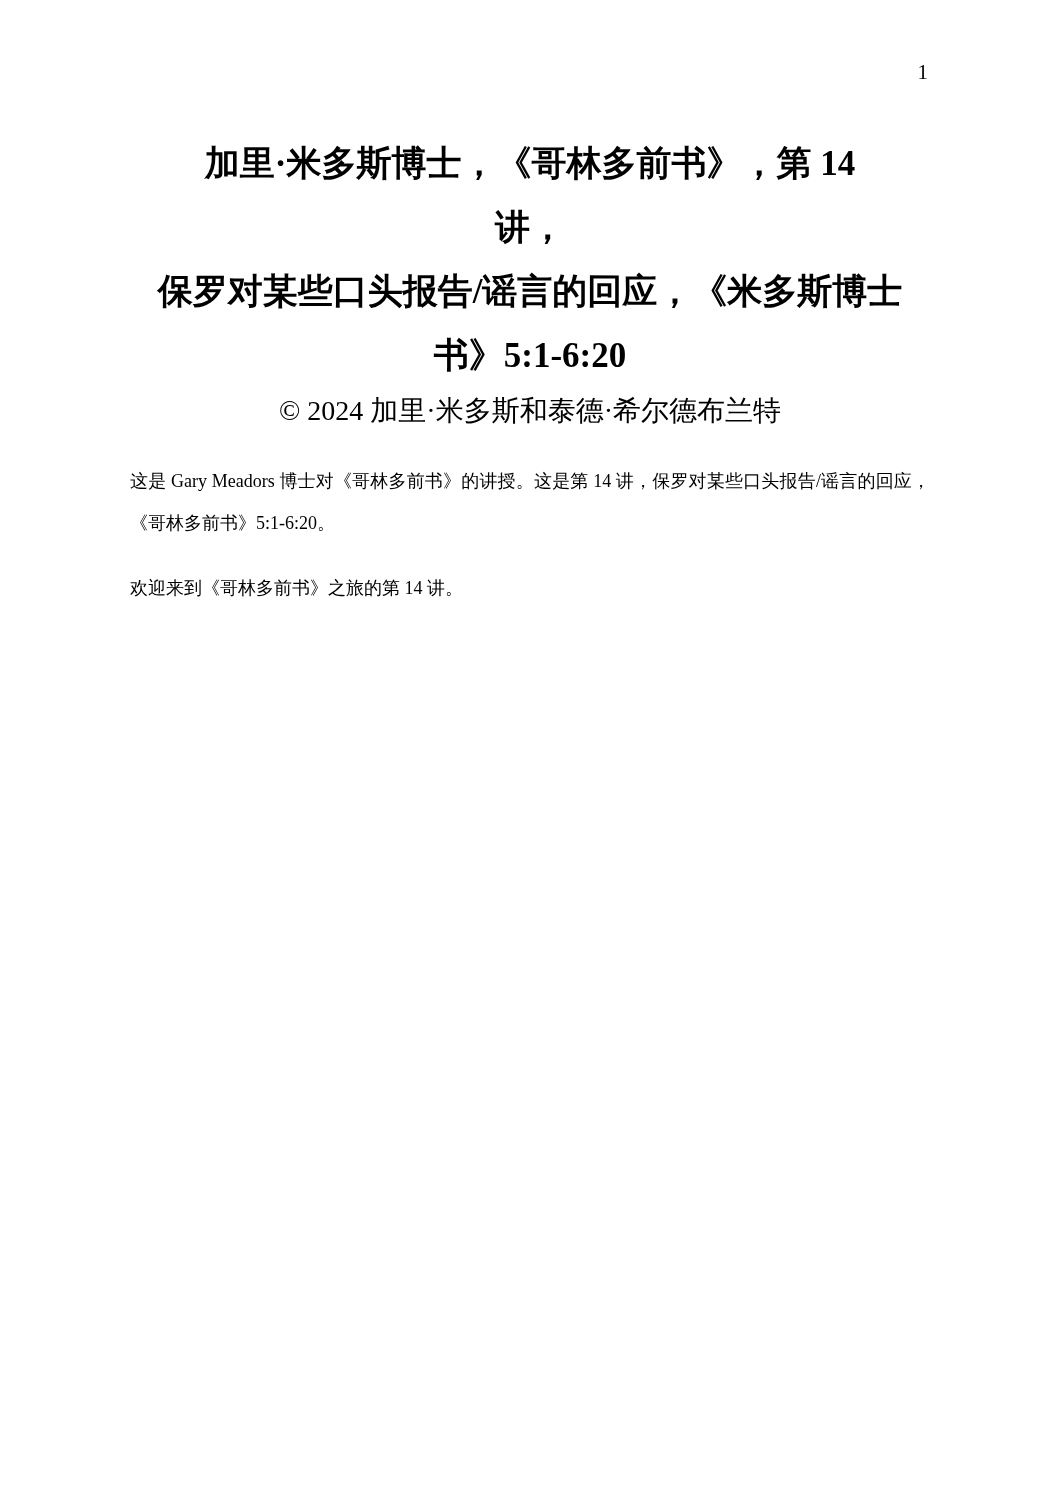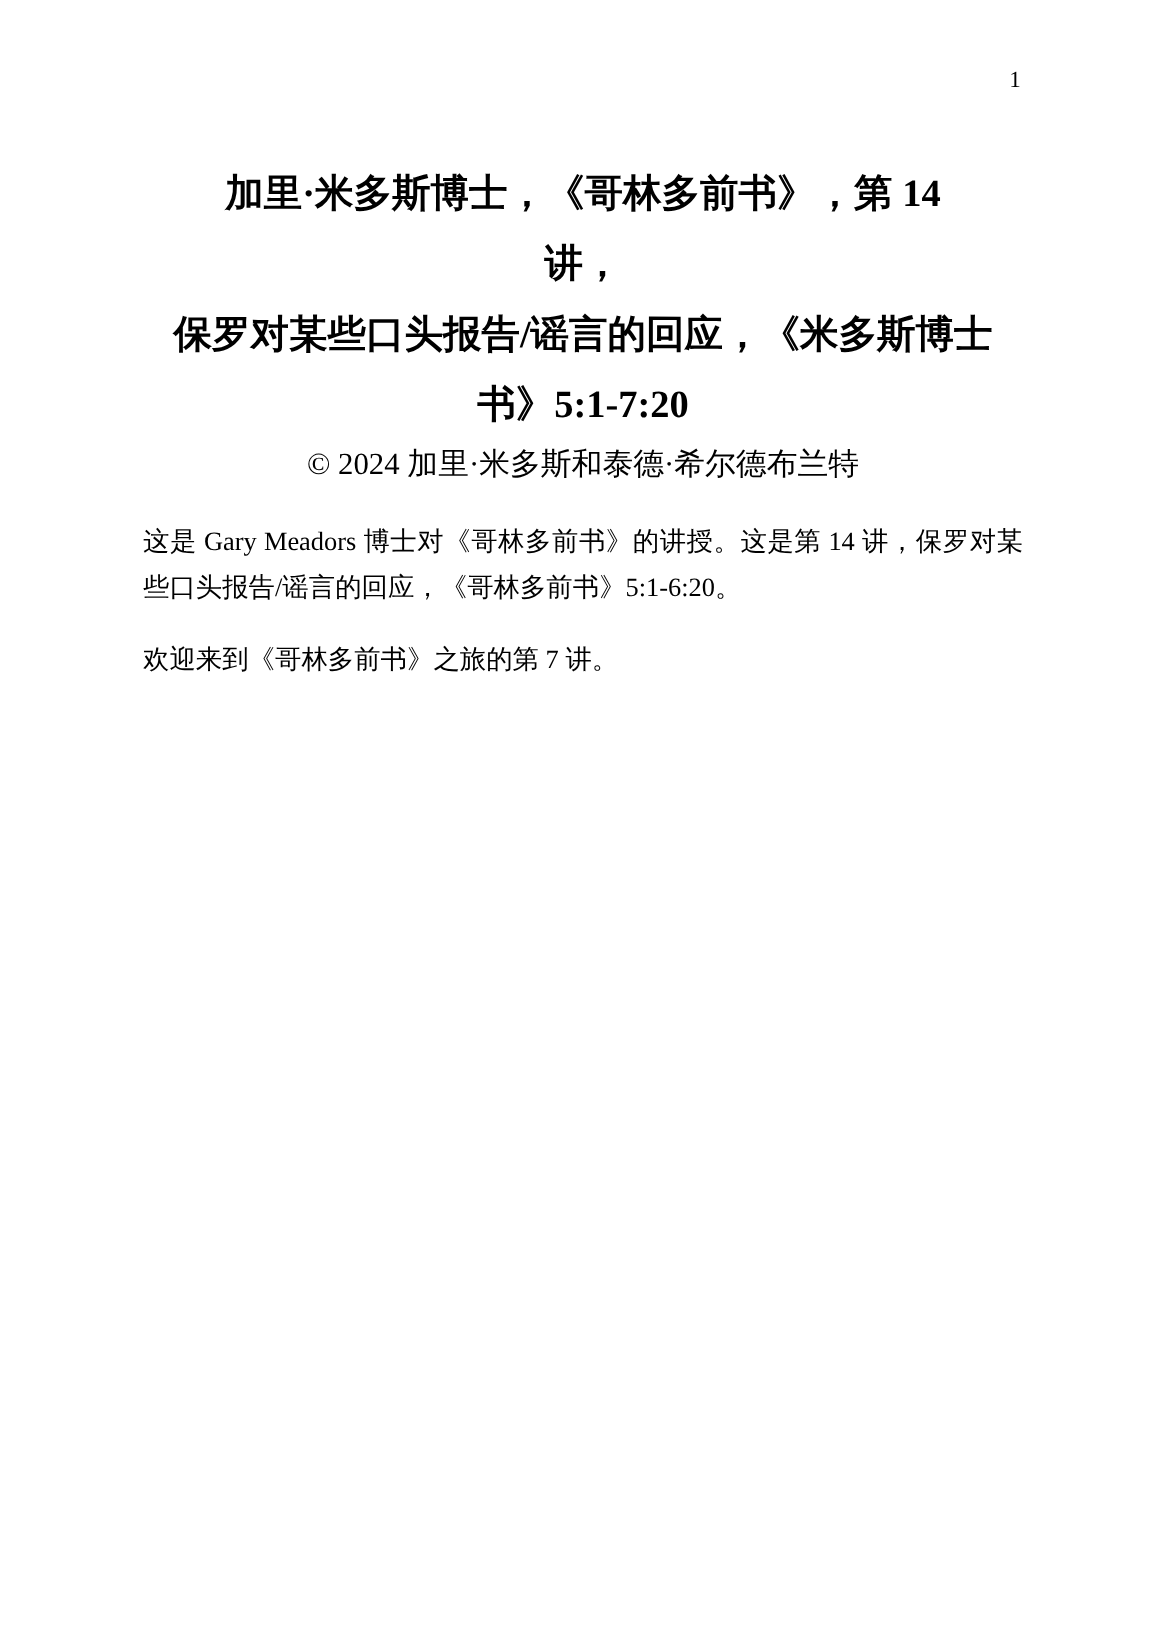--- a/index.html
+++ b/index.html
@@ -23,21 +23,21 @@
   }
   .page-number {
     position: absolute;
     top: 60px;
     right: 130px;
     font-size: 21px;
     line-height: 24px;
     color: #000000;
   }
   .content {
-    padding: 16px 128px 0 130px;
+    padding: 4px 128px 0 130px;
   }
   .title {
     margin: 0;
     padding-top: 128px;
     text-align: center;
     font-size: 35px;
     font-weight: 700;
     line-height: 64px;
     color: #000000;
   }
@@ -49,43 +49,43 @@
     text-align: center;
     font-size: 28px;
     line-height: 30px;
     color: #000000;
   }
   .body-text {
     margin-top: 34px;
   }
   .para {
     margin: 0 0 23px 0;
-    font-size: 24px;
+    font-size: 18px;
     line-height: 42px;
     text-align: justify;
     color: #000000;
   }
 </style>
 </head>
 <body>
 
 <div class="page">
 
   <div class="page-number">1</div>
 
   <div class="content">
 
     <h1 class="title">
       <div class="title-line">加里·米多斯博士，《哥林多前书》，第 14</div>
       <div class="title-line">讲，</div>
       <div class="title-line">保罗对某些口头报告/谣言的回应，《米多斯博士</div>
-      <div class="title-line">书》5:1-7:20</div>
+      <div class="title-line">书》5:1-6:20</div>
     </h1>
 
     <div class="copyright">© 2024 加里·米多斯和泰德·希尔德布兰特</div>
 
     <div class="body-text">
       <p class="para">这是 Gary Meadors 博士对《哥林多前书》的讲授。这是第 14 讲，保罗对某些口头报告/谣言的回应，《哥林多前书》5:1-6:20。</p>
-      <p class="para">欢迎来到《哥林多前书》之旅的第 7 讲。</p>
+      <p class="para">欢迎来到《哥林多前书》之旅的第 14 讲。</p>
     </div>
 
   </div>
 </div>
 
 </body></html>

